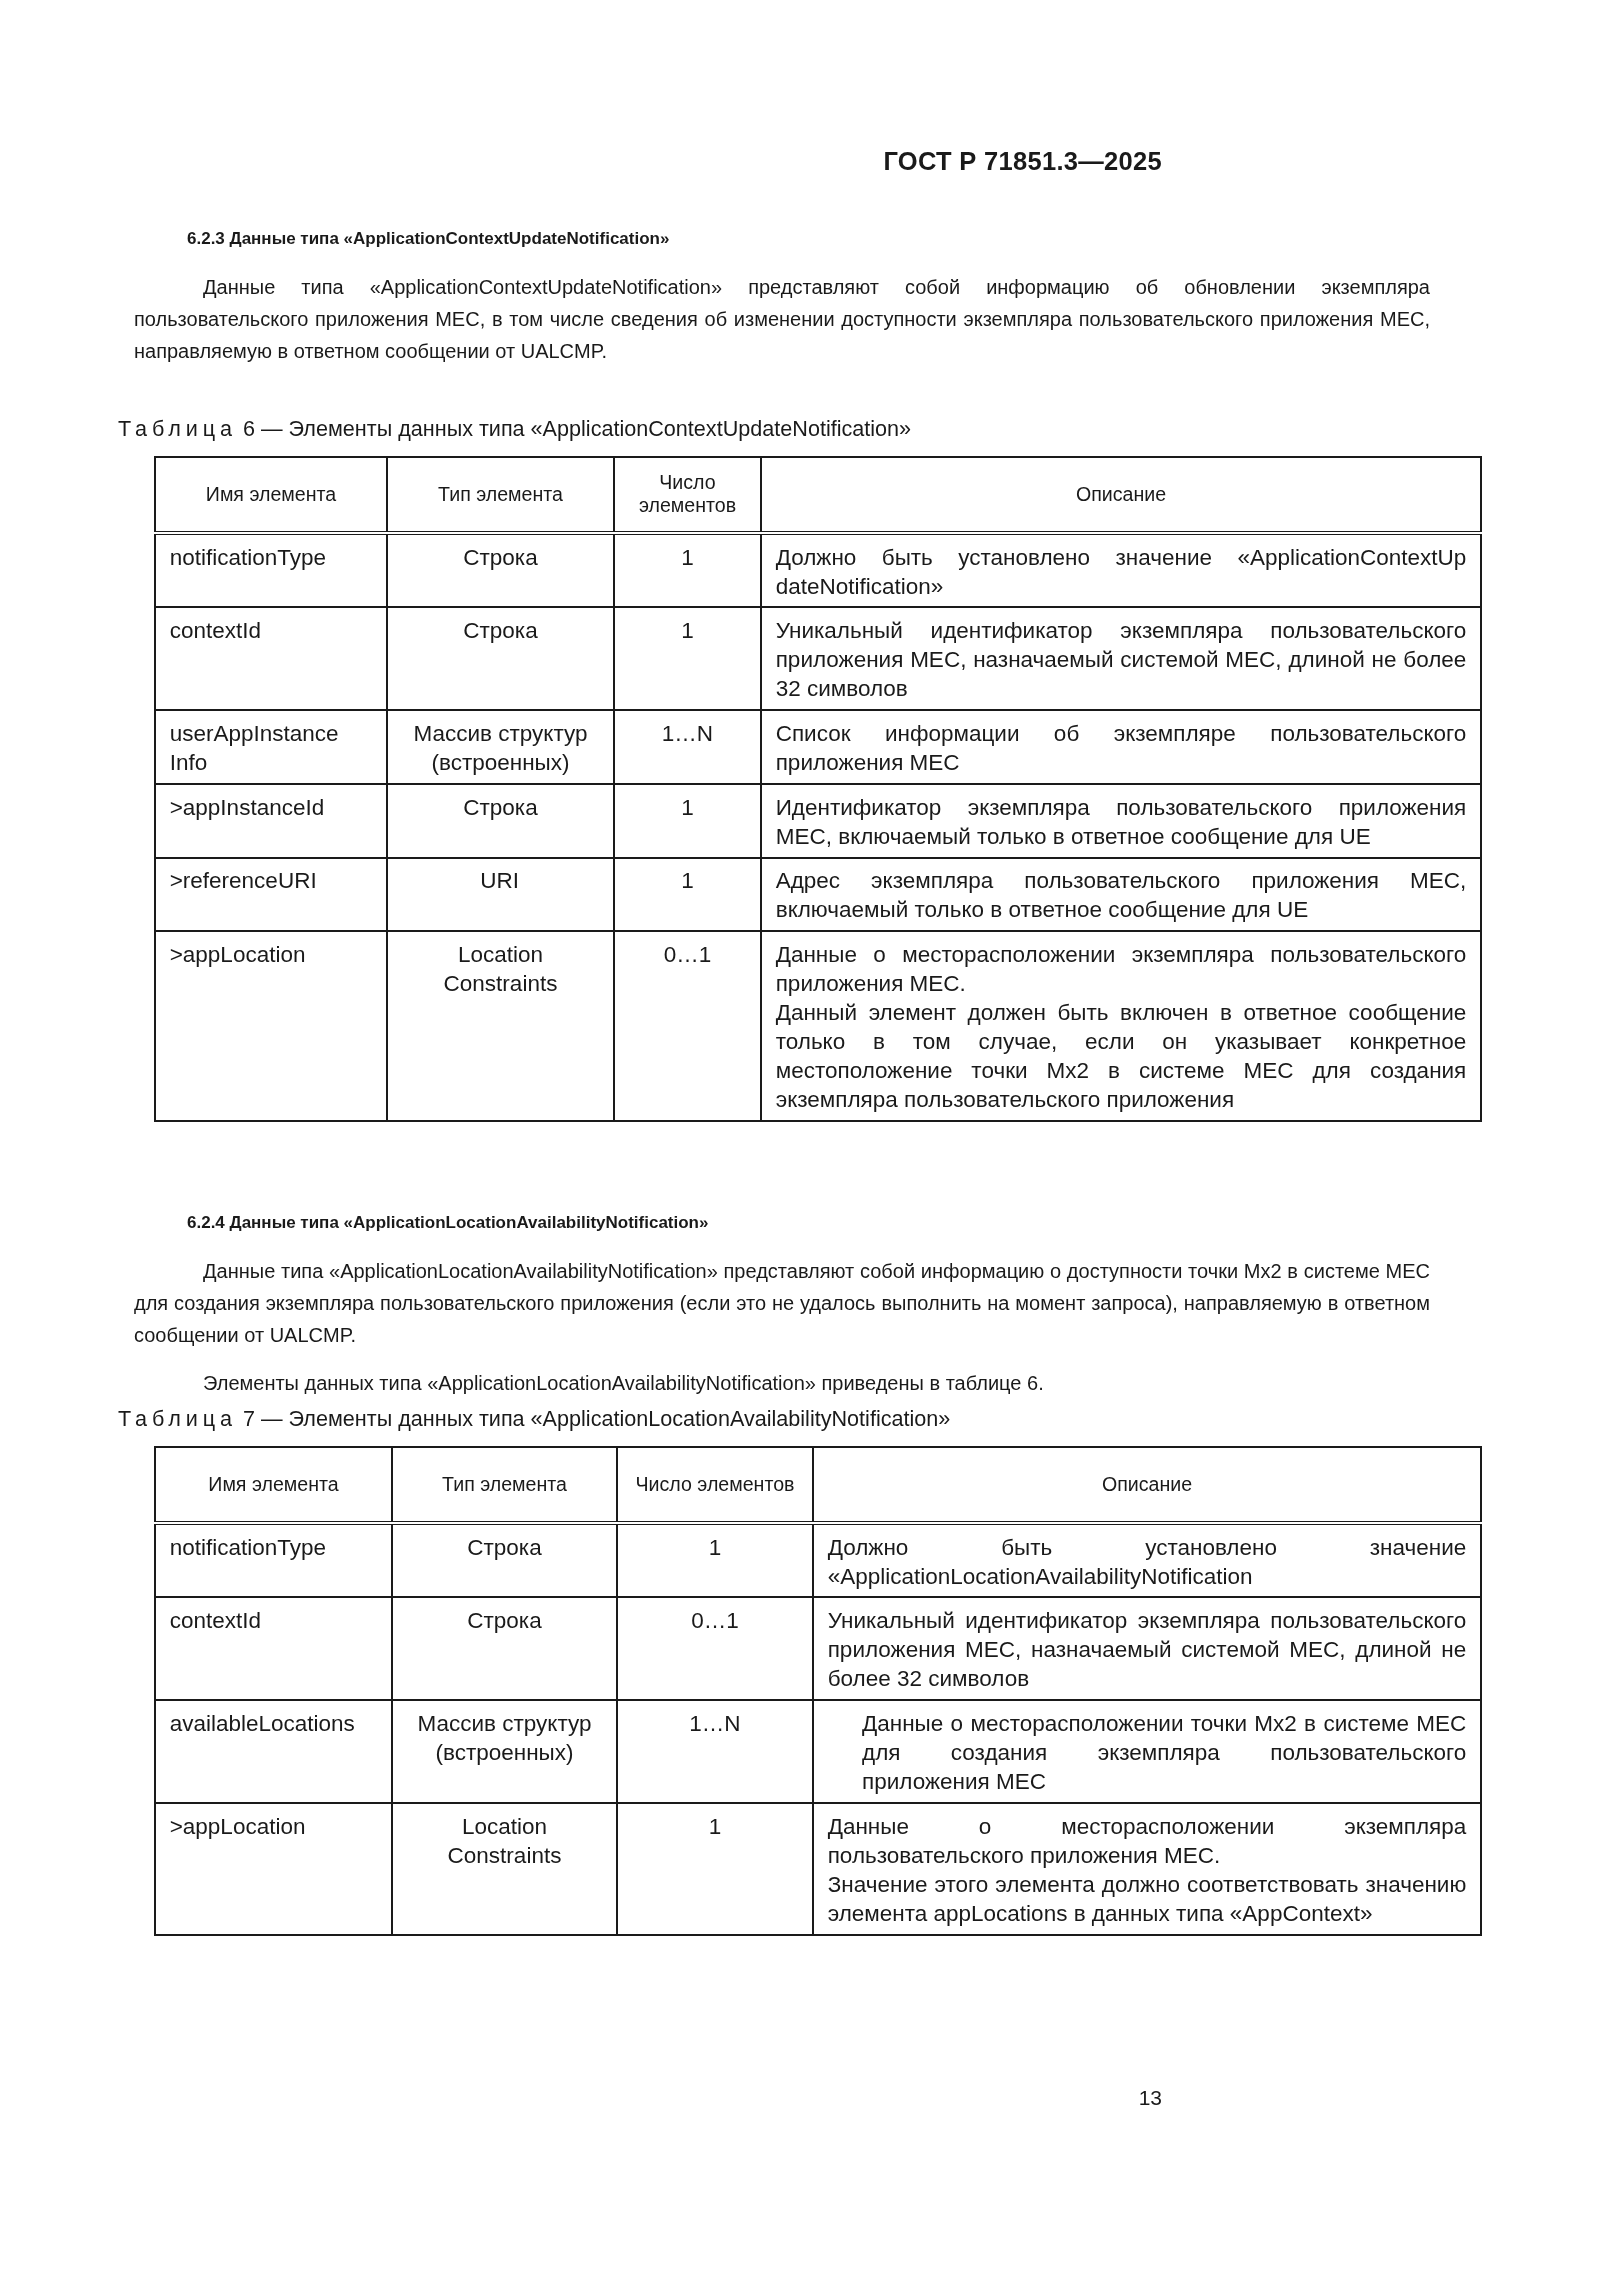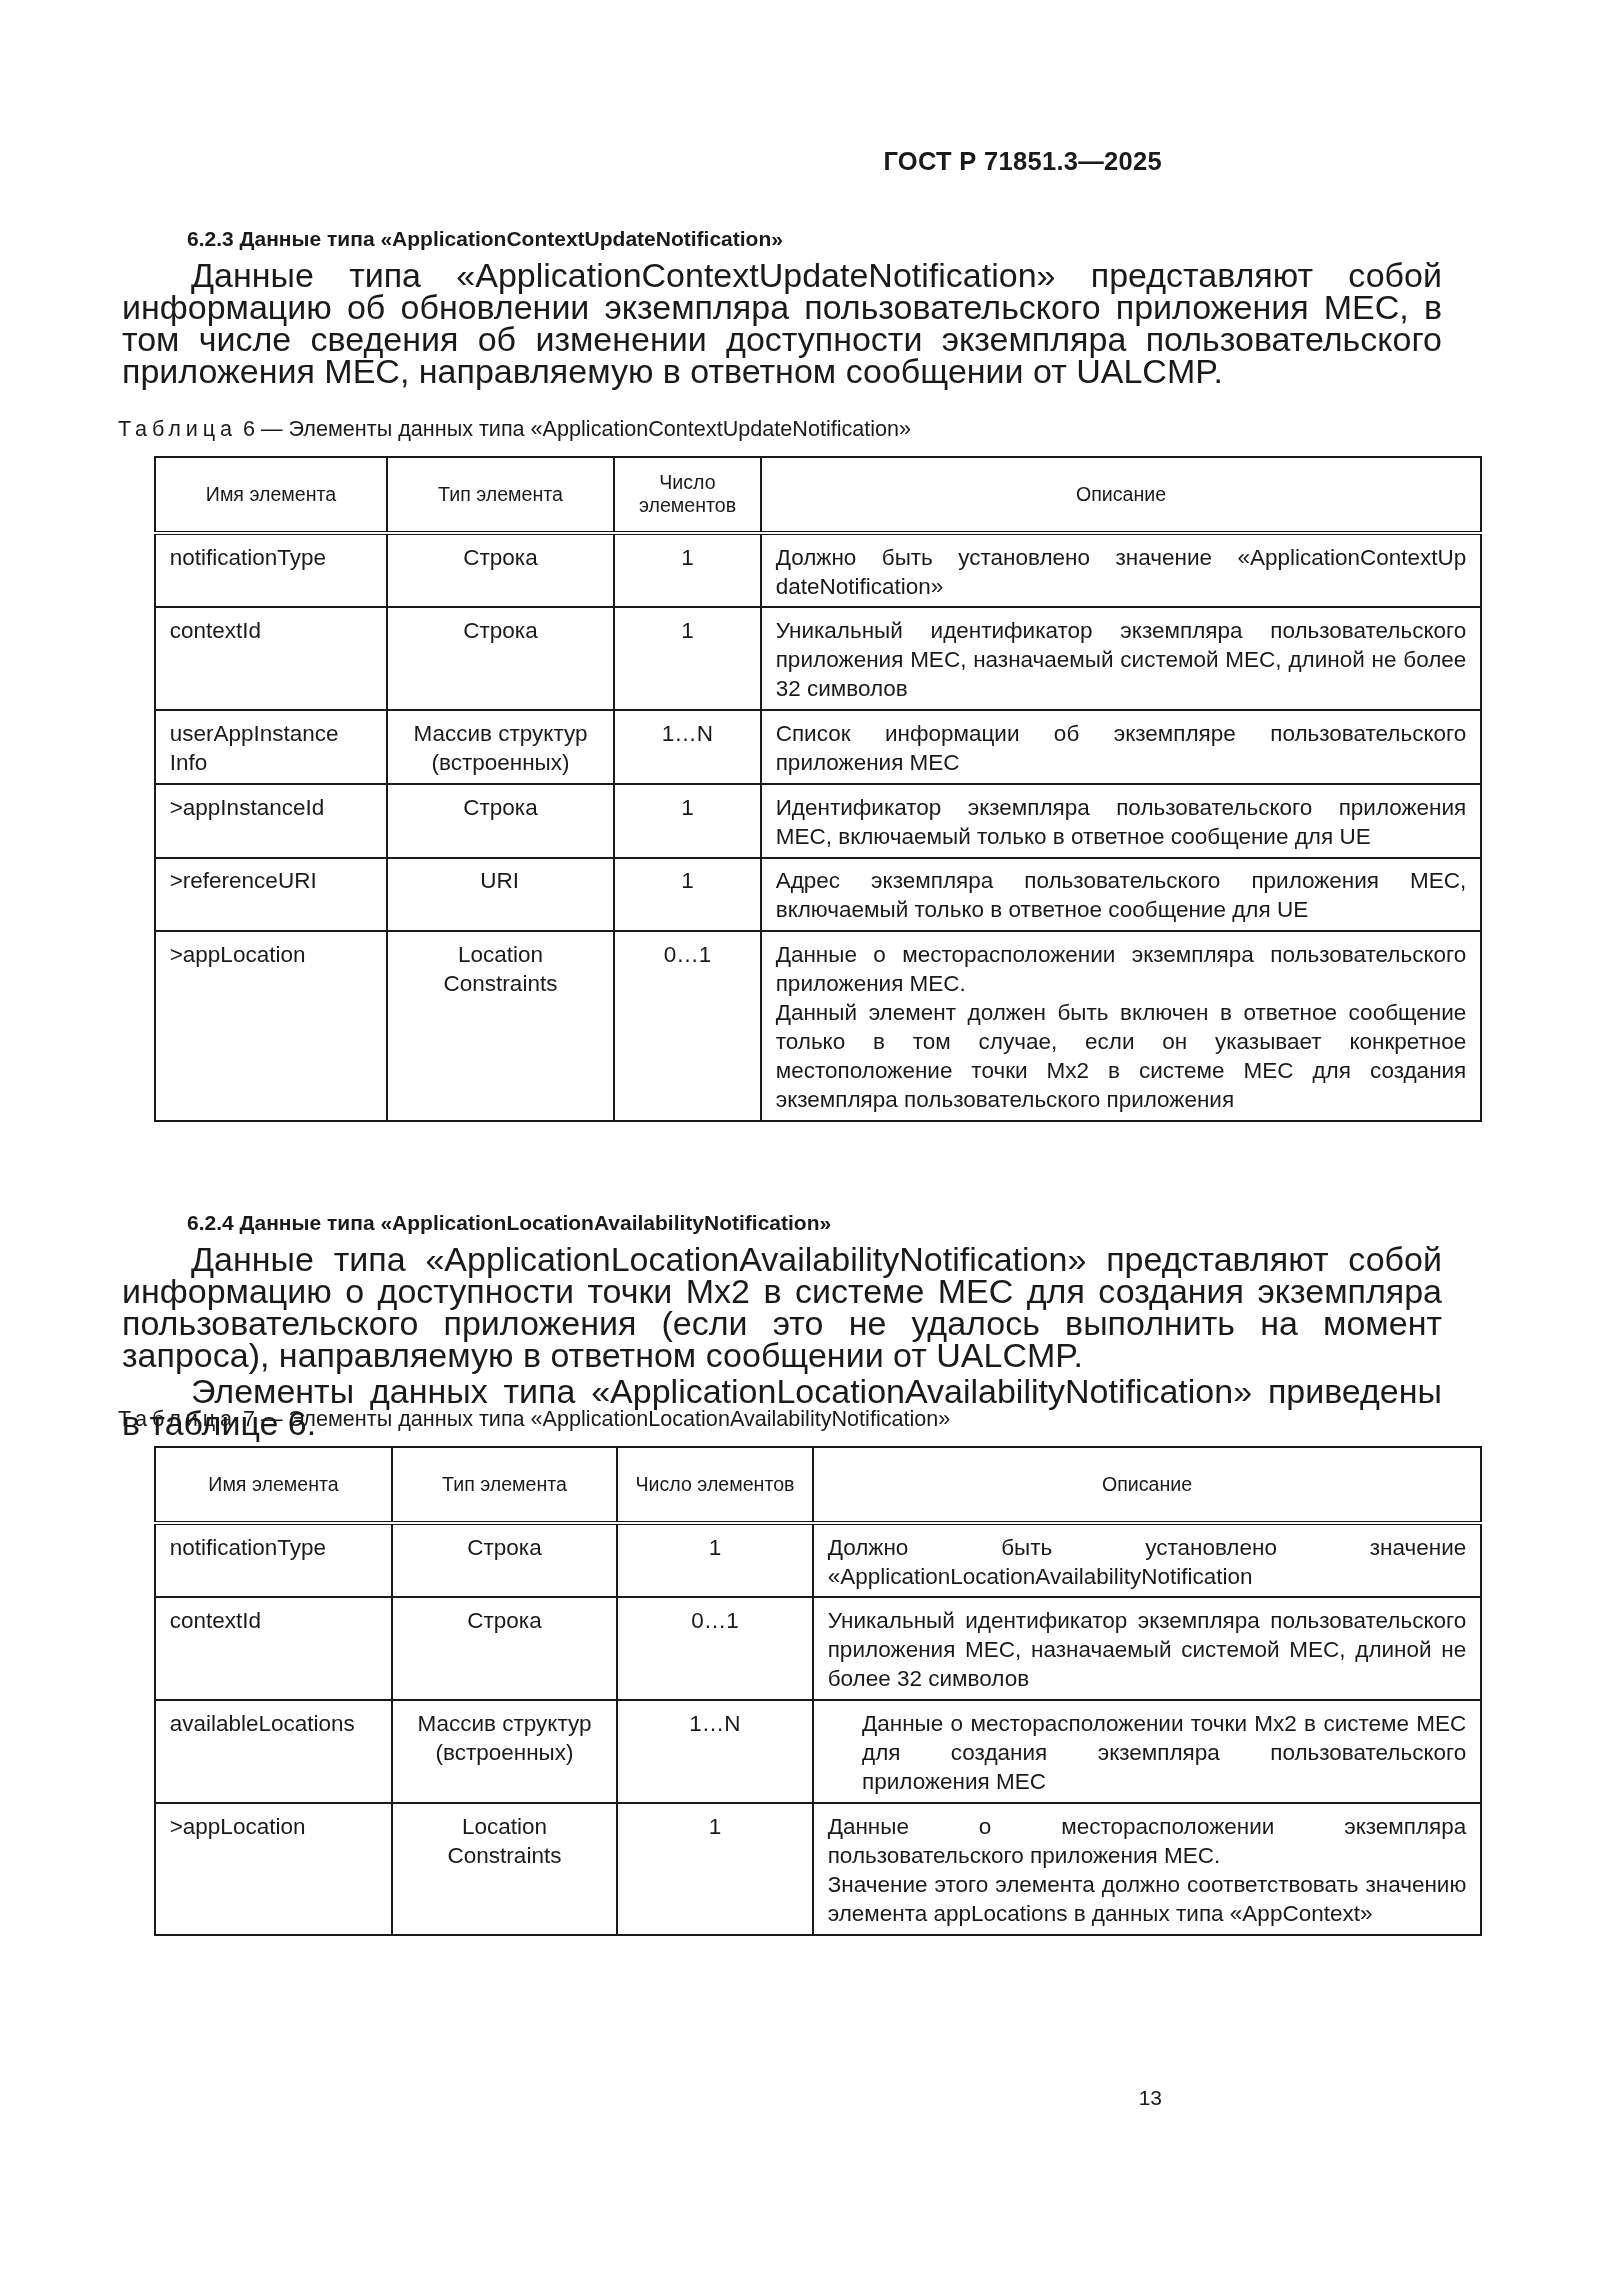--- a/index.html
+++ b/index.html
@@ -2,22 +2,22 @@
 <html><head>
 <meta charset="utf-8">
 <style>
   html, body { margin: 0; padding: 0; background: #ffffff; }
   body { width: 1621px; height: 2293px; position: relative; color: #1a1a1a;
          font-family: "Liberation Sans", "DejaVu Sans", sans-serif; }
   .page { position: absolute; left: 0; top: 0; width: 1338px; height: 2293px; }
   .doc-code { position: absolute; right: 176px; top: 147px; font-weight: bold;
               font-size: 25.5px; letter-spacing: 0.3px; }
   .content { position: absolute; left: 118px; width: 1328px; }
-  .section-title { font-weight: bold; font-size: 21px; text-indent: 69px; line-height: 32px; margin: 0; }
-  .para { font-size: 34px; line-height: 32px; text-indent: 69px; margin: 4px; text-align: justify; }
+  .section-title { font-weight: bold; font-size: 17px; text-indent: 69px; line-height: 32px; margin: 0; }
+  .para { font-size: 20px; line-height: 32px; text-indent: 69px; margin: 16px; text-align: justify; }
   .caption { font-size: 21.6px; line-height: 27.4px; margin: 0; }
   .caption .spaced { letter-spacing: 4.9px; }
   table.gt { border-collapse: collapse; width: 1328px; table-layout: fixed; }
   table.gt td, table.gt th { border-left: 2px solid #1a1a1a; border-right: 2px solid #1a1a1a;
         border-top: 2.9px solid #1a1a1a; border-bottom: 2.9px solid #1a1a1a;
         vertical-align: top; font-weight: normal; }
   table.gt th { font-size: 19.6px; line-height: 23.5px; vertical-align: middle; text-align: center;
         height: 65px; padding: 3.9px 7.8px; border-bottom: 4.9px double #1a1a1a; }
   table.gt td { font-size: 22.5px; line-height: 29px; padding: 7.8px 13.7px 5.9px 13.7px; }
   table.gt td.c { text-align: center; }

